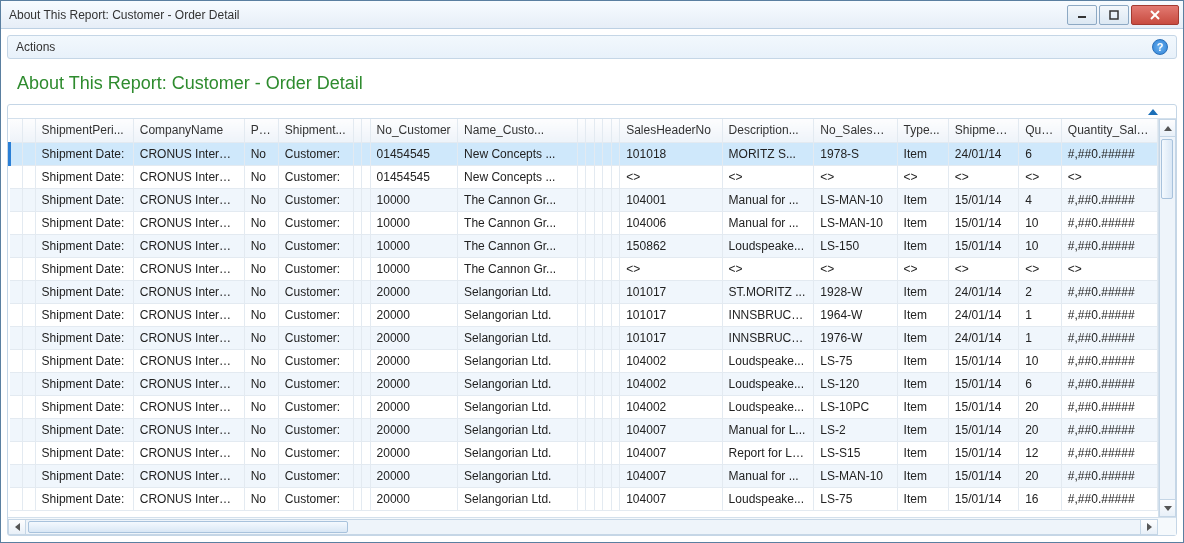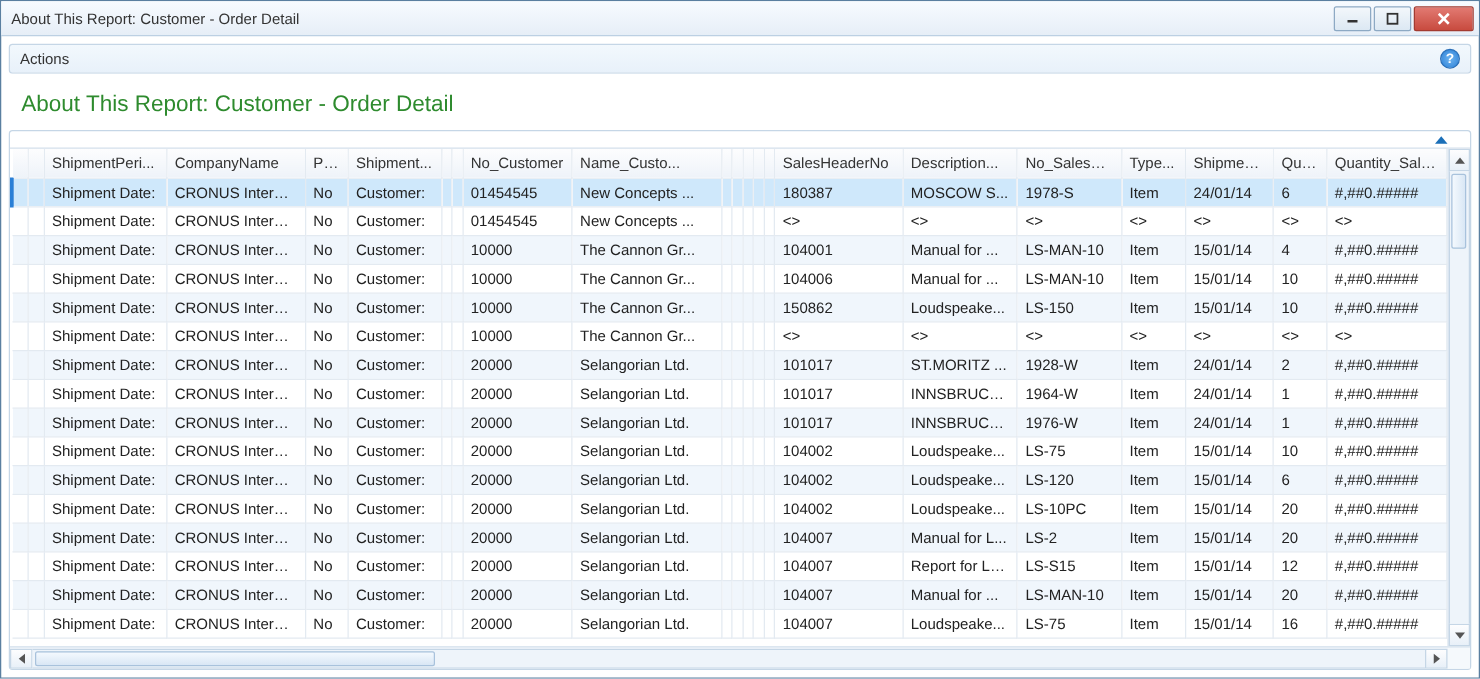--- a/index.html
+++ b/index.html
@@ -169,22 +169,22 @@
                     <td>Customer:</td>
                     <td class="gut"></td>
                     <td class="gut"></td>
                     <td>01454545</td>
                     <td>New Concepts ...</td>
                     <td class="gut"></td>
                     <td class="gut"></td>
                     <td class="gut"></td>
                     <td class="gut"></td>
                     <td class="gut"></td>
-                    <td>180387</td>
-                    <td>MOSCOW S...</td>
+                    <td>101018</td>
+                    <td>MORITZ S...</td>
                     <td>1978-S</td>
                     <td>Item</td>
                     <td>24/01/14</td>
                     <td>6</td>
                     <td>#,##0.#####</td>
                   </tr>
                   <tr>
                     <td class="gut"></td>
                     <td class="gut"></td>
                     <td>Shipment Date:</td>

